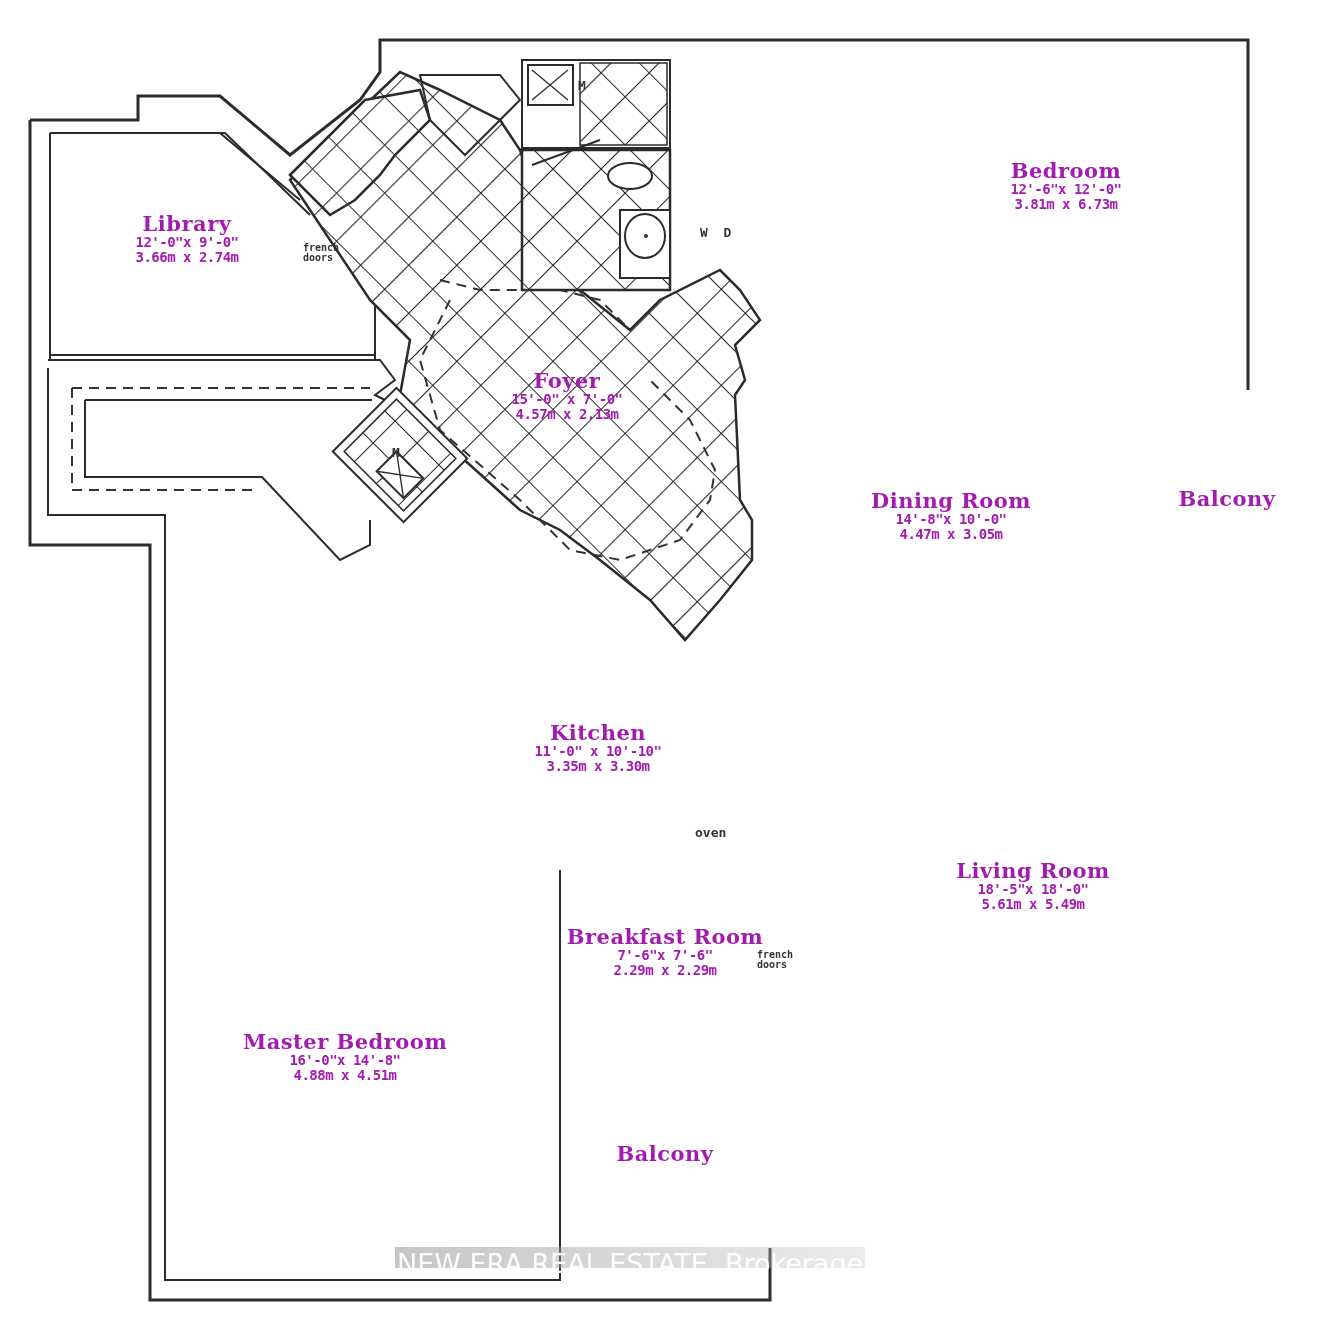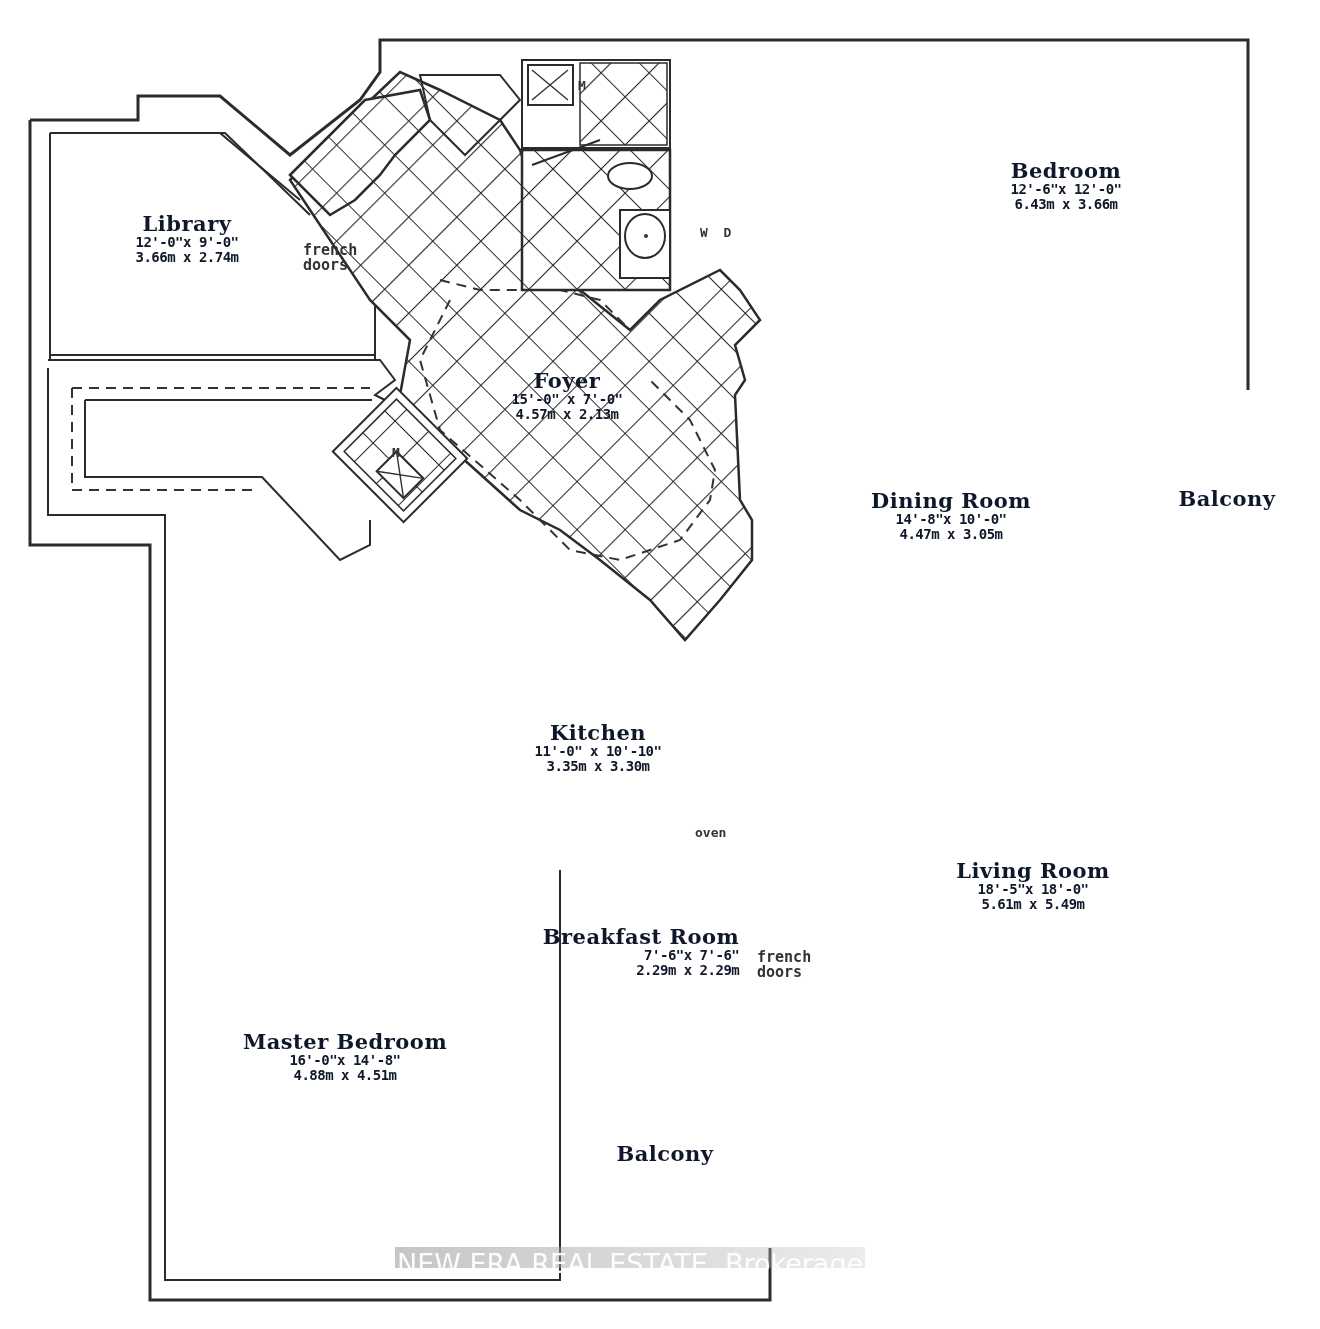--- a/index.html
+++ b/index.html
@@ -5,24 +5,24 @@
   html, body { margin:0; padding:0; background:#ffffff; }
   body { width:1320px; height:1329px; position:relative; overflow:hidden; font-family:"DejaVu Sans", sans-serif; }
   #plan { position:absolute; left:0; top:0; width:1320px; height:1329px; }
   .wall { fill:none; stroke:#2b2b2b; stroke-width:3; stroke-linejoin:miter; }
   .wall2 { fill:none; stroke:#2b2b2b; stroke-width:2; }
   .thin { fill:none; stroke:#333; stroke-width:1.4; }
   .dash { fill:none; stroke:#333; stroke-width:2; stroke-dasharray:10 7; }
   .tile { fill:url(#tiles); stroke:#2b2b2b; stroke-width:2.5; }
   .fixture { fill:#fff; stroke:#2b2b2b; stroke-width:2; }
   .win { fill:#fff; stroke:#333; stroke-width:1.2; }
-  .label { position:absolute; text-align:center; color:#0f172a; font-family:"DejaVu Serif", serif; white-space:nowrap; transform:translateX(-50%); line-height:1.05; }
+  .label { position:absolute; text-align:center; color:#a21caf; font-family:"DejaVu Serif", serif; white-space:nowrap; transform:translateX(-50%); line-height:1.05; }
   .label .name { font-size:21px; font-weight:bold; letter-spacing:0.5px; }
   .label .imp, .label .met { font-size:14px; font-weight:bold; font-family:"DejaVu Sans Mono", monospace; letter-spacing:-0.5px; }
-  .note { position:absolute; font-family:"DejaVu Sans Mono", monospace; font-weight:bold; font-size:15px; color:#333; line-height:1.0; }
+  .note { position:absolute; font-family:"DejaVu Sans Mono", monospace; font-weight:bold; font-size:10px; color:#333; line-height:1.0; }
   .small { position:absolute; font-family:"DejaVu Sans Mono", monospace; font-weight:bold; font-size:13px; color:#333; }
   .watermark { position:absolute; left:395px; top:1247px; height:21px; padding:0 2px;
     background:linear-gradient(90deg, rgba(150,150,150,0.55), rgba(200,200,200,0.35));
     color:rgba(255,255,255,0.95); font-family:"DejaVu Sans", sans-serif; font-size:27px; line-height:33px; white-space:nowrap; }
 </style>
 </head>
 <body>
 
 
 
@@ -231,21 +231,21 @@
 
 <div class="label" style="left:187px; top:213px;">
   <div class="name">Library</div>
   <div class="imp">12'-0"x 9'-0"</div>
   <div class="met">3.66m x 2.74m</div>
 </div>
 
 <div class="label" style="left:1066px; top:160px;">
   <div class="name">Bedroom</div>
   <div class="imp">12'-6"x 12'-0"</div>
-  <div class="met">6.43m x 3.66m</div>
+  <div class="met">3.81m x 6.73m</div>
 </div>
 
 <div class="label" style="left:567px; top:370px; background:rgba(255,255,255,0.0);">
   <div class="name">Foyer</div>
   <div class="imp">15'-0" x 7'-0"</div>
   <div class="met">4.57m x 2.13m</div>
 </div>
 
 <div class="label" style="left:951px; top:490px;">
   <div class="name">Dining  Room</div>
@@ -262,21 +262,21 @@
   <div class="imp">11'-0" x 10'-10"</div>
   <div class="met">3.35m x 3.30m</div>
 </div>
 
 <div class="label" style="left:987px; top:860px;margin-left:46px;">
   <div class="name">Living  Room</div>
   <div class="imp">18'-5"x 18'-0"</div>
   <div class="met">5.61m x 5.49m</div>
 </div>
 
-<div class="label" style="left:641px; top:926px;text-align:right;">
+<div class="label" style="left:665px; top:926px;">
   <div class="name">Breakfast  Room</div>
   <div class="imp">7'-6"x 7'-6"</div>
   <div class="met">2.29m x 2.29m</div>
 </div>
 
 <div class="label" style="left:345px; top:1031px;">
   <div class="name">Master  Bedroom</div>
   <div class="imp">16'-0"x 14'-8"</div>
   <div class="met">4.88m x 4.51m</div>
 </div>

